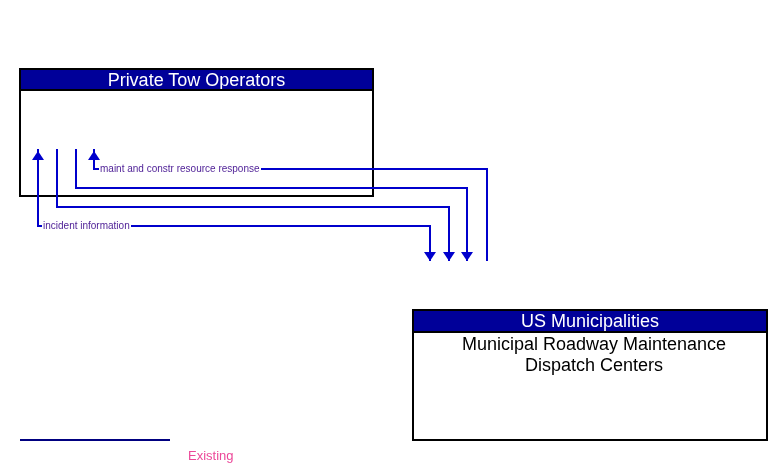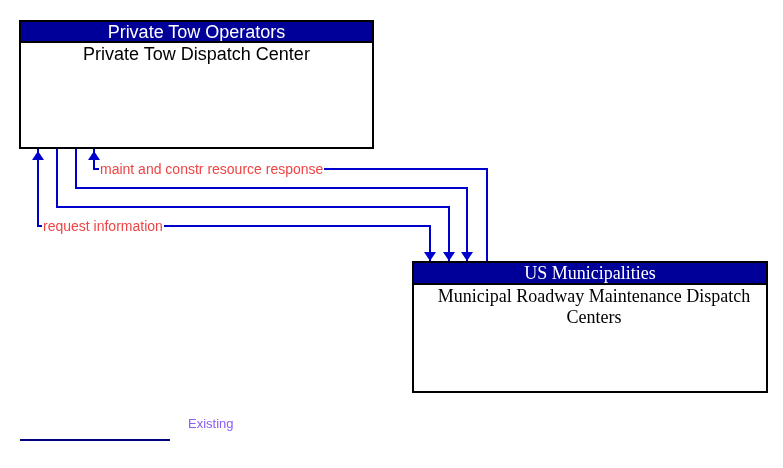--- a/index.html
+++ b/index.html
@@ -13,20 +13,21 @@
     width: 783px;
     height: 468px;
     background: #ffffff;
     overflow: hidden;
   }
   .entity {
     position: absolute;
     box-sizing: border-box;
     border: 2px solid #000000;
     background: #ffffff;
+    margin-top: 48px;
   }
   .entity-header {
     box-sizing: border-box;
     width: 100%;
     background: #000099;
     border-bottom: 2px solid #000000;
     color: #ffffff;
     font-size: 18px;
     text-align: center;
     line-height: 20px;
@@ -51,56 +52,55 @@
     position: absolute;
     width: 0;
     height: 0;
     border-left: 6px solid transparent;
     border-right: 6px solid transparent;
   }
   .arrow-up   { border-bottom: 9px solid #0000CC; }
   .arrow-down { border-top: 9px solid #0000CC; }
   .flow-label {
     position: absolute;
-    font-size: 14px;
+    font-size: 10px;
     line-height: 16px;
-    color: #ef4444;
+    color: #4c1d95;
     background: #ffffff;
     white-space: nowrap;
     padding: 0 1px;
   }
   .legend-line {
     position: absolute;
     left: 20px;
     top: 439px;
     width: 150px;
     height: 2px;
     background: #000080;
   }
   .legend-label {
     position: absolute;
     left: 188px;
-    top: 416px;
+    top: 448px;
     font-size: 13px;
     line-height: 16px;
-    color: #8b5cf6;
+    color: #ec4899;
     white-space: nowrap;
   }
 </style>
 </head>
 <body>
 
 <div class="canvas">
 
   <div class="entity" style="left:19px; top:20px; width:355px; height:129px;">
     <div class="entity-header">Private Tow Operators</div>
-    <div class="entity-body">Private Tow Dispatch Center</div>
   </div>
 
-  <div class="entity" style="left:412px; top:261px; width:356px; height:132px;font-family:Liberation Serif, serif;">
+  <div class="entity" style="left:412px; top:261px; width:356px; height:132px;">
     <div class="entity-header" style="height:22px; line-height:21px;">US Municipalities</div>
     <div class="entity-body" style="padding-left:14px; padding-right:6px;">Municipal Roadway Maintenance Dispatch Centers</div>
   </div>
 
   <div class="vline" style="left:93px; top:149px; height:21px;"></div>
   <div class="arrow-up" style="left:88px; top:151px;"></div>
   <div class="hline" style="left:93px; top:168px; width:395px;"></div>
   <div class="vline" style="left:486px; top:168px; height:93px;"></div>
   <span class="flow-label" style="left:99px; top:161px;">maint and constr resource response</span>
 
@@ -112,18 +112,18 @@
   <div class="vline" style="left:56px; top:149px; height:59px;"></div>
   <div class="hline" style="left:56px; top:206px; width:394px;"></div>
   <div class="vline" style="left:448px; top:206px; height:55px;"></div>
   <div class="arrow-down" style="left:443px; top:252px;"></div>
 
   <div class="vline" style="left:37px; top:149px; height:78px;"></div>
   <div class="arrow-up" style="left:32px; top:151px;"></div>
   <div class="hline" style="left:37px; top:225px; width:394px;"></div>
   <div class="vline" style="left:429px; top:225px; height:36px;"></div>
   <div class="arrow-down" style="left:424px; top:252px;"></div>
-  <span class="flow-label" style="left:42px; top:218px;">request information</span>
+  <span class="flow-label" style="left:42px; top:218px;">incident information</span>
 
   <div class="legend-line"></div>
   <span class="legend-label">Existing</span>
 
 </div>
 
 </body></html>

